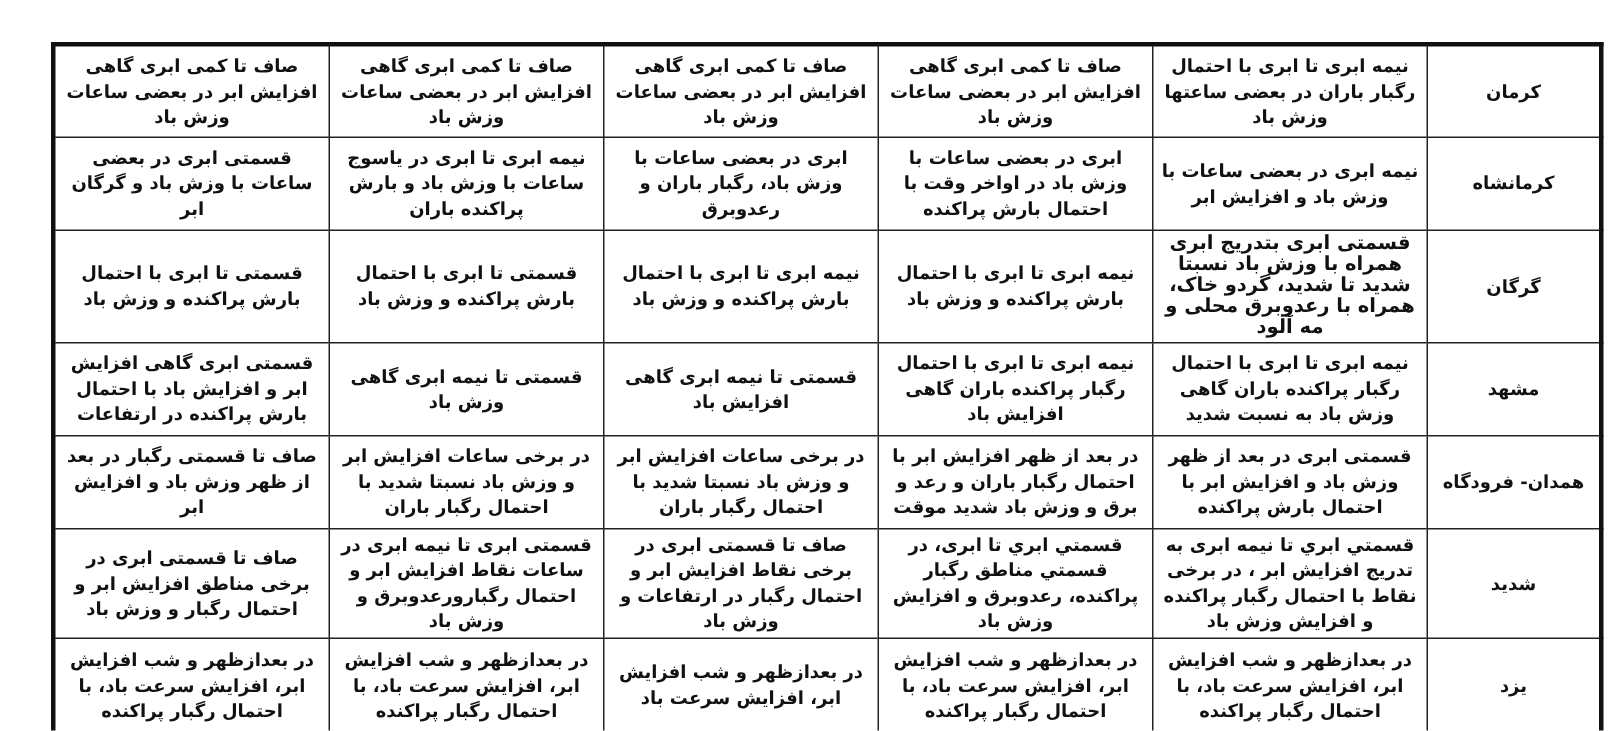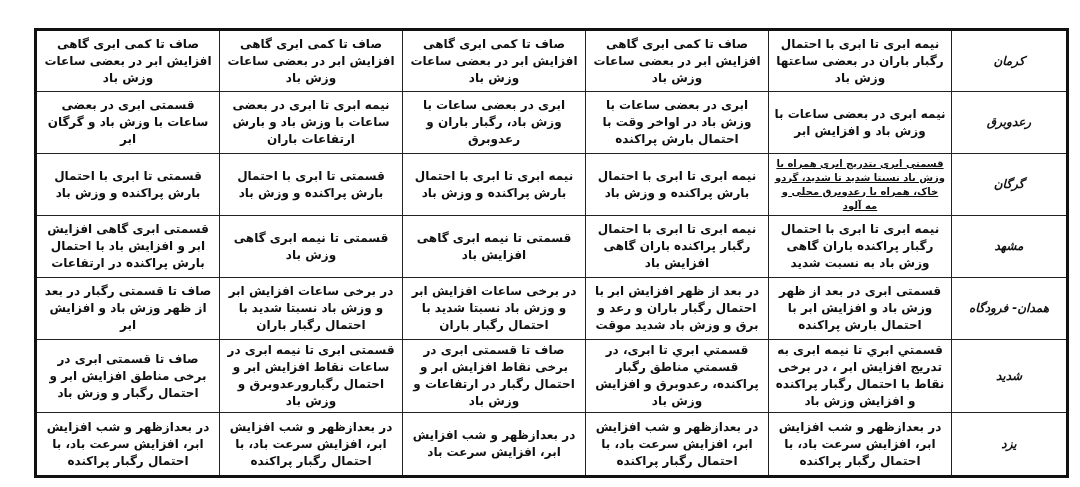--- a/index.html
+++ b/index.html
@@ -4,50 +4,50 @@
 <style>
   html, body { margin: 0; padding: 0; background: #ffffff; }
   body { width: 1080px; height: 487px; position: relative; overflow: hidden;
          font-family: "DejaVu Sans", sans-serif; color: #111; }
   .wrap { position: absolute; left: 34px; top: 28px; }
   table.forecast { border-collapse: collapse; direction: rtl;
                    border: 3px solid #111; table-layout: fixed; }
   table.forecast td { border: 1.5px solid #222; text-align: center; vertical-align: middle;
                       font-size: 12px; font-weight: bold; line-height: 17px;
                       padding: 2px 5px; overflow: hidden; }
-  td.city { width: 104px; font-size: 12px; font-style: italic; }
+  td.city { width: 104px; font-size: 12px; }
   td.cond { width: 172px; }
   tr { height: 62px; }
   tr.tall { height: 64px; }
 </style>
 </head>
 <body>
 
 <div class="wrap">
 <table class="forecast">
   <tbody id="tbody">
     <tr>
       <td class="city">کرمان</td>
       <td class="cond">نیمه ابری تا ابری با احتمال رگبار باران در بعضی ساعتها وزش باد</td>
       <td class="cond">صاف تا کمی ابری گاهی افزایش ابر در بعضی ساعات وزش باد</td>
       <td class="cond">صاف تا کمی ابری گاهی افزایش ابر در بعضی ساعات وزش باد</td>
       <td class="cond">صاف تا کمی ابری گاهی افزایش ابر در بعضی ساعات وزش باد</td>
       <td class="cond">صاف تا کمی ابری گاهی افزایش ابر در بعضی ساعات وزش باد</td>
     </tr>
     <tr>
-      <td class="city">رعدوبرق</td>
+      <td class="city">کرمانشاه</td>
       <td class="cond">نیمه ابری در بعضی ساعات با وزش باد و افزایش ابر</td>
       <td class="cond">ابری در بعضی ساعات با وزش باد در اواخر وقت با احتمال بارش پراکنده</td>
       <td class="cond">ابری در بعضی ساعات با وزش باد، رگبار باران و رعدوبرق</td>
-      <td class="cond">نیمه ابری تا ابری در بعضی ساعات با وزش باد و بارش ارتفاعات باران</td>
+      <td class="cond">نیمه ابری تا ابری در یاسوج ساعات با وزش باد و بارش پراکنده باران</td>
       <td class="cond">قسمتی ابری در بعضی ساعات با وزش باد و گرگان ابر</td>
     </tr>
     <tr>
       <td class="city">گرگان</td>
-      <td class="cond" style="font-size:10px;line-height:14px;text-decoration:underline;">قسمتی ابری بتدریج ابری همراه با وزش باد نسبتا شدید تا شدید، گردو خاک، همراه با رعدوبرق محلی و مه آلود</td>
+      <td class="cond" style="font-size:13px;line-height:14px;">قسمتی ابری بتدریج ابری همراه با وزش باد نسبتا شدید تا شدید، گردو خاک، همراه با رعدوبرق محلی و مه آلود</td>
       <td class="cond">نیمه ابری تا ابری با احتمال بارش پراکنده و وزش باد</td>
       <td class="cond">نیمه ابری تا ابری با احتمال بارش پراکنده و وزش باد</td>
       <td class="cond">قسمتی تا ابری با احتمال بارش پراکنده و وزش باد</td>
       <td class="cond">قسمتی تا ابری با احتمال بارش پراکنده و وزش باد</td>
     </tr>
     <tr>
       <td class="city">مشهد</td>
       <td class="cond">نیمه ابری تا ابری با احتمال رگبار پراکنده باران گاهی وزش باد به نسبت شدید</td>
       <td class="cond">نیمه ابری تا ابری با احتمال رگبار پراکنده باران گاهی افزایش باد</td>
       <td class="cond">قسمتی تا نیمه ابری گاهی افزایش باد</td>

